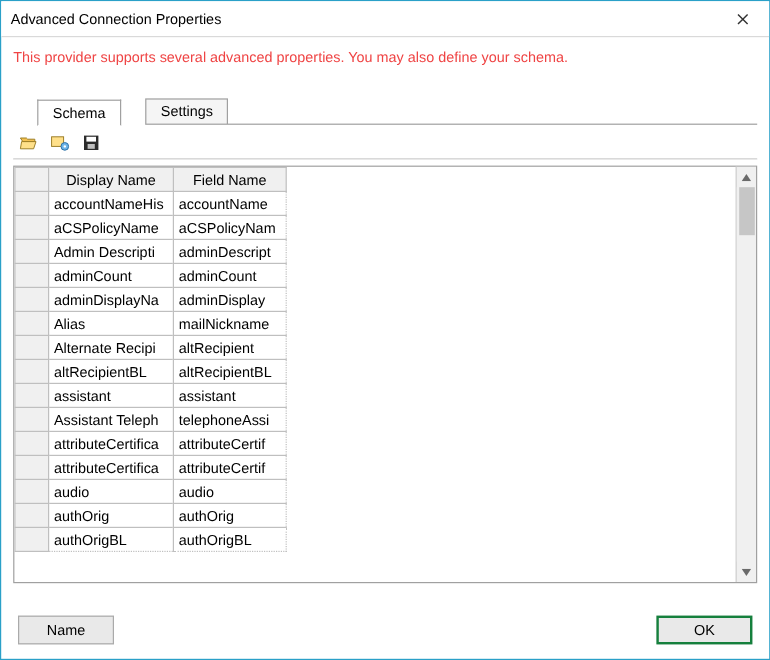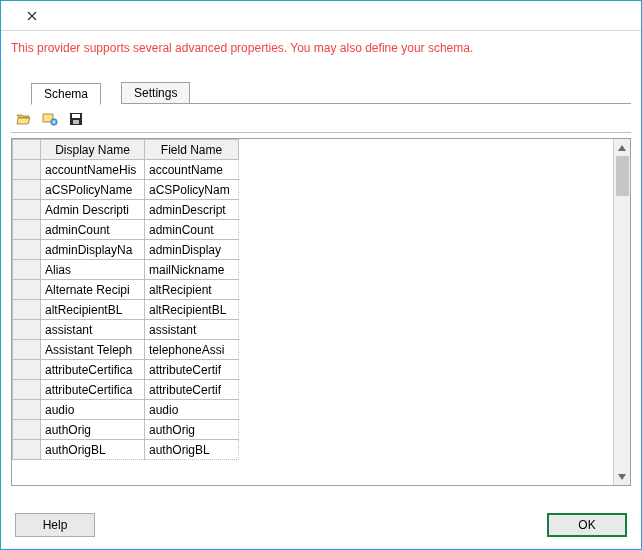--- a/index.html
+++ b/index.html
@@ -177,20 +177,21 @@
     border: 2px solid #15803d;
     background: #e9e9e9;
     padding: 0 20px;
   }
   .btn + .btn { margin-left: 10px; }
 </style>
 </head>
 <body>
 
 <div class="titlebar">
+  <span class="title">Advanced Connection Properties</span>
   <div class="close" title="Close">
     <svg viewBox="0 0 10 10">
         <path d="M1 1 L9 9 M9 1 L1 9" stroke="#333" stroke-width="1.2"></path>
       </svg>
   </div>
 </div>
 
 <div class="desc">This provider supports several advanced properties.  You may also define your schema.</div>
 
 <div class="tabs">
@@ -328,16 +329,16 @@
     </div>
     <div class="arrow">
       <svg width="8" height="6" viewBox="0 0 8 6">
           <path d="M0 0 H8 L4 6 Z" fill="#6a6a6a"></path>
         </svg>
     </div>
   </div>
 </div>
 
 <div class="footer">
-  <button class="btn"><span>Help</span></button>
+  <button class="btn"><span>Name</span></button>
   <div class="spacer"></div>
   <button class="btn primary"><span>OK</span></button>
 </div>
 
 </body></html>

